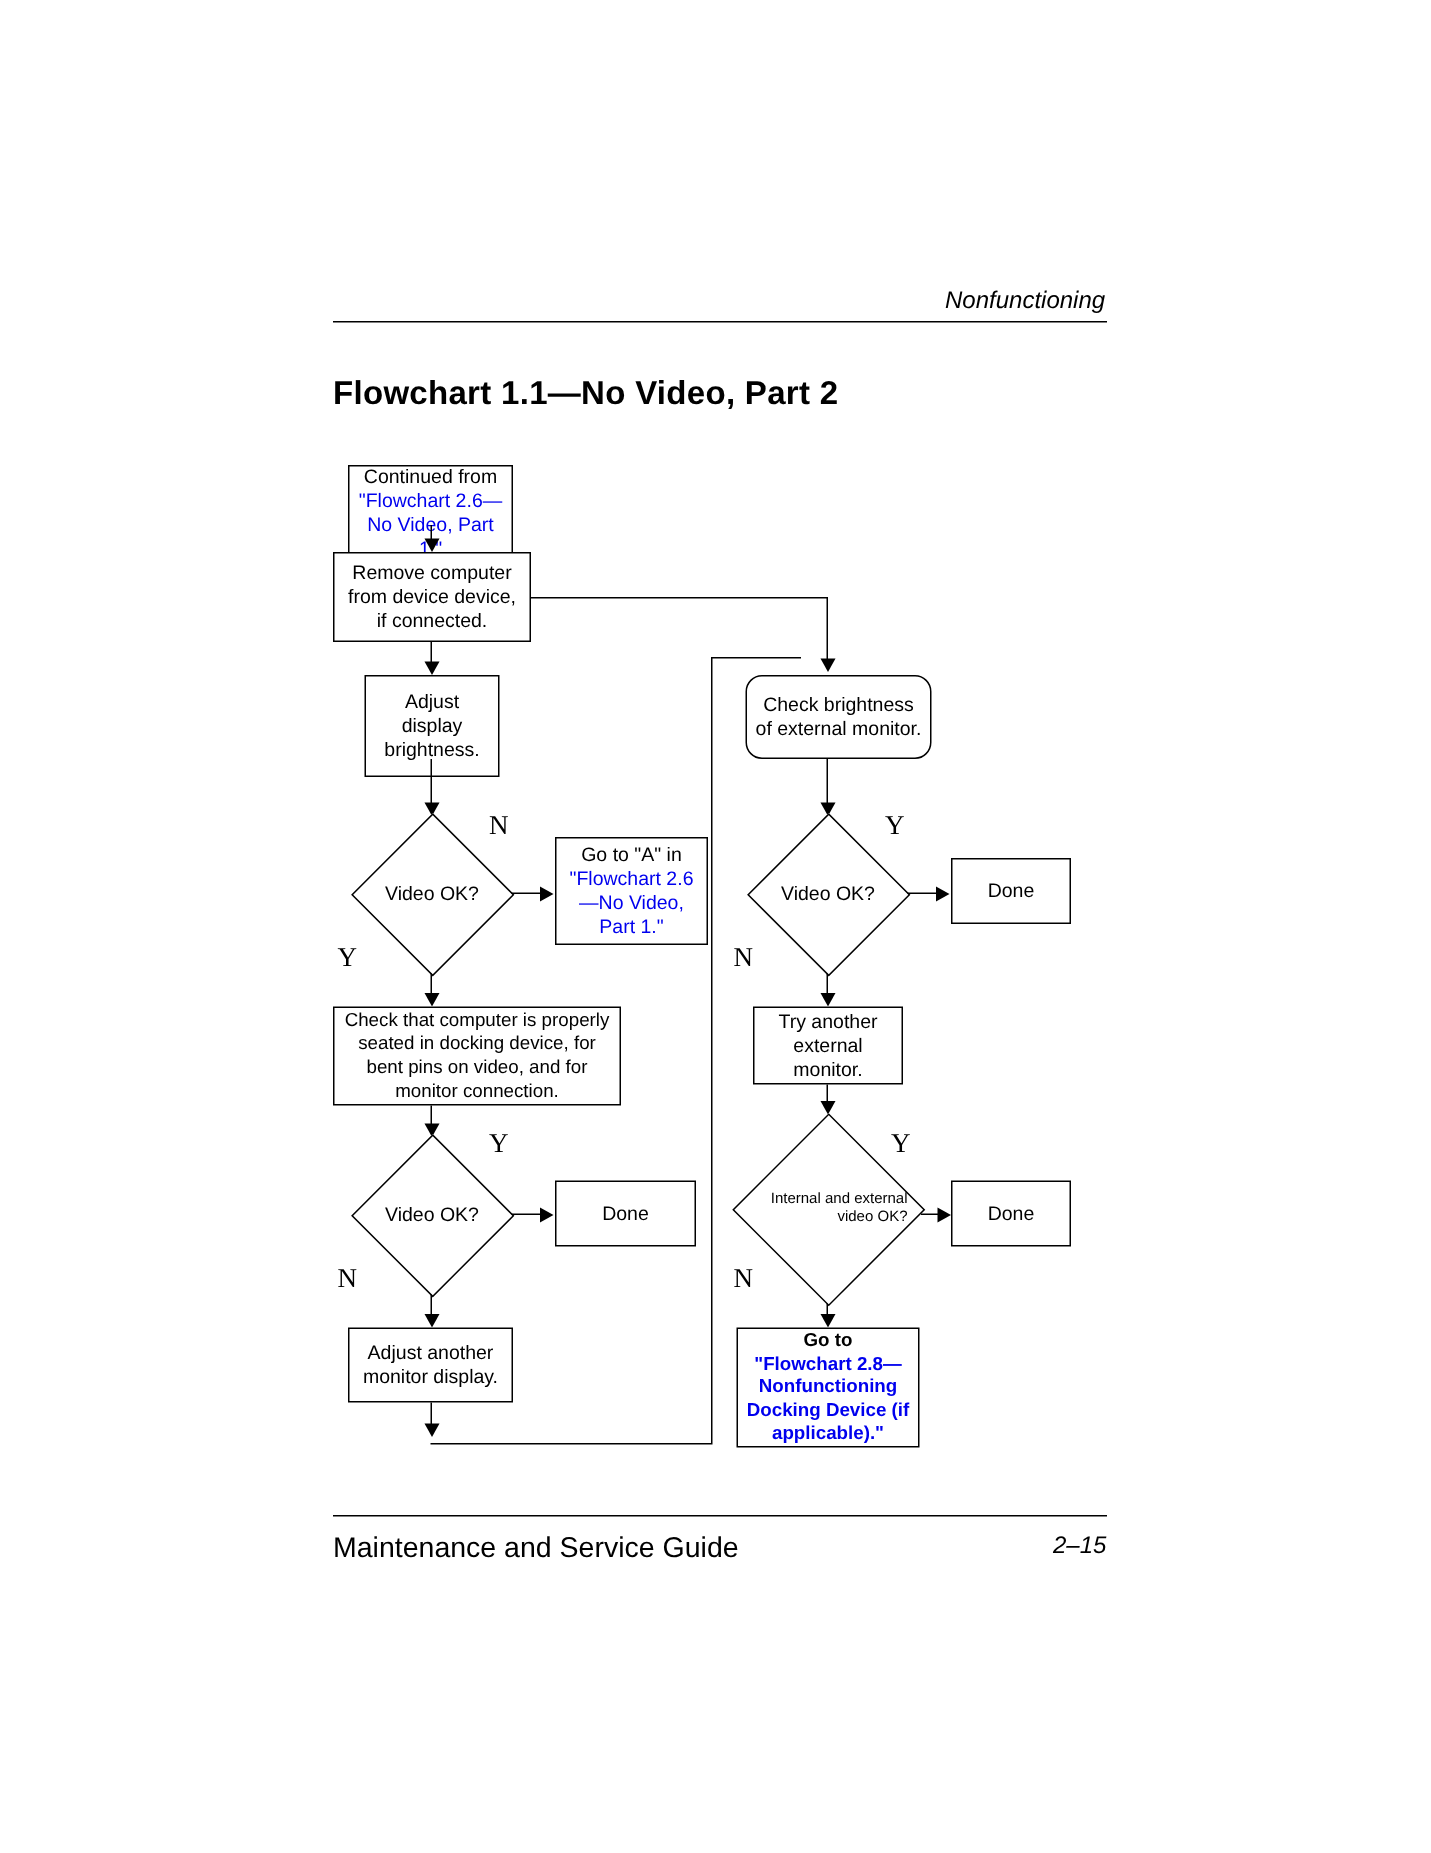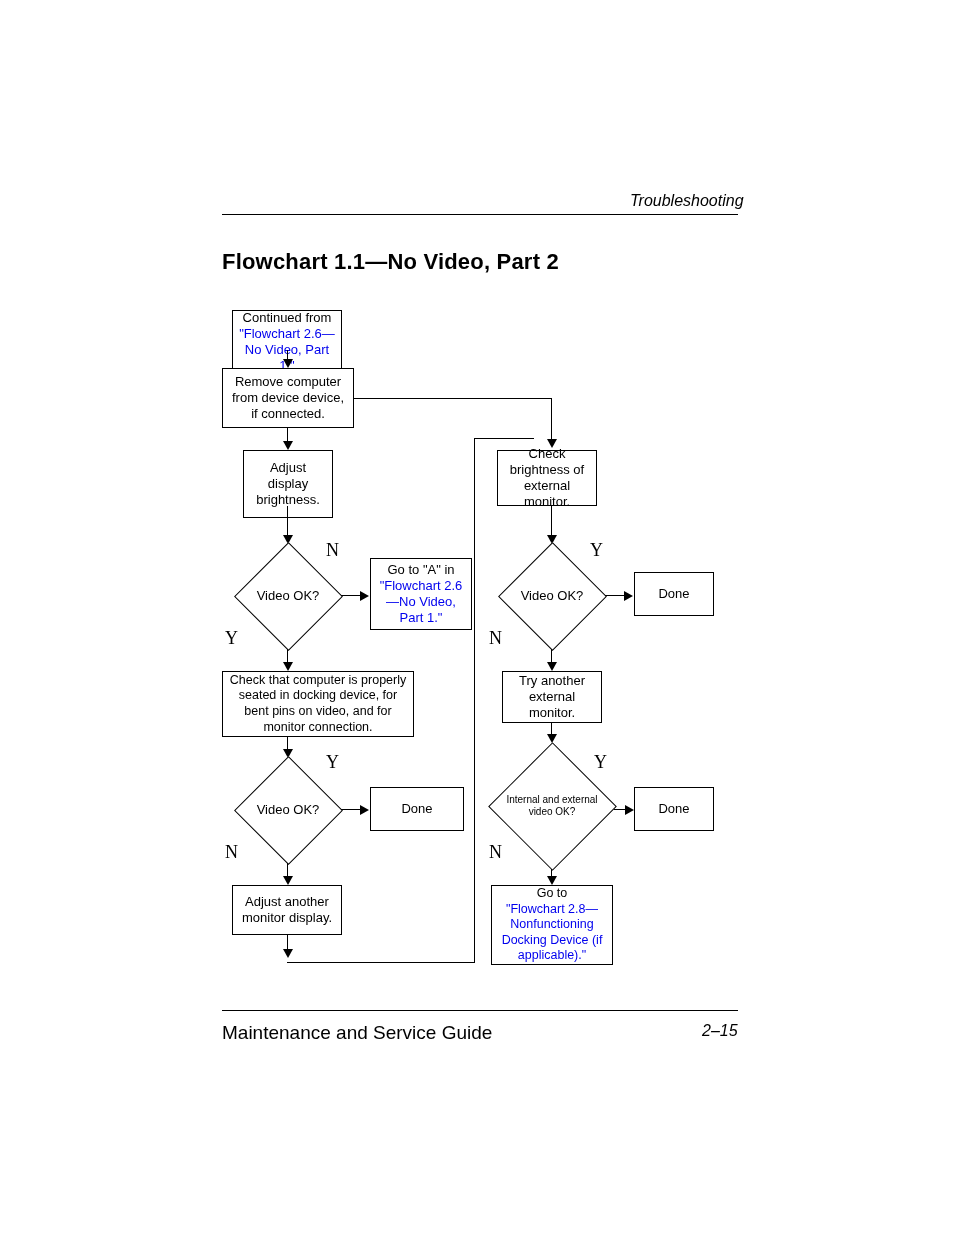--- a/index.html
+++ b/index.html
@@ -66,21 +66,21 @@
     position: absolute;
   }
   .diamond {
     position: absolute;
     background: #fff;
     border: 1px solid #000;
     transform: rotate(45deg);
   }
   .diamond-text {
     position: absolute;
-    text-align: center;
+    text-align: right;
     font-size: 13px;
     line-height: 1.2;
     display: flex;
     align-items: center;
     justify-content: center;
   }
 
   
   .vline {
     position: absolute;
@@ -110,21 +110,21 @@
     position: absolute;
     font-family: "Times New Roman", serif;
     font-size: 18px;
   }
 </style>
 </head>
 <body>
 
 <div class="page">
 
-  <div class="section-label" style="left:630px; top:192px;">Troubleshooting</div>
+  <div class="section-label" style="left:630px; top:192px;">Nonfunctioning</div>
   <div class="hr" style="left:222px; top:214px; width:516px;"></div>
 
   <div class="title" style="left:222px; top:249px;">Flowchart 1.1—No Video, Part 2</div>
 
   <div class="node" style="left:232px; top:286px; width:110px; height:64px;margin-top:24px;">
     <span>Continued from</span>
     <span class="link">"Flowchart 2.6—No Video, Part 1."</span>
   </div>
 
   <div class="vline" style="left:287px; top:350px; height:12px;"></div>
@@ -138,21 +138,21 @@
   <div class="arrow-down" style="left:282.5px; top:441px;"></div>
 
   <div class="node" style="left:243px; top:450px; width:90px; height:68px;">
     <span>Adjust display brightness.</span>
   </div>
 
   <div class="hline" style="left:354px; top:398px; width:198px;"></div>
   <div class="vline" style="left:551px; top:398px; height:44px;"></div>
   <div class="arrow-down" style="left:546.5px; top:439px;"></div>
 
-  <div class="node" style="left:497px; top:450px; width:100px; height:56px;">
+  <div class="node" style="left:497px; top:450px; width:124px; height:56px;border-radius:11px;">
     <span>Check brightness of external monitor.</span>
   </div>
 
   <div class="vline" style="left:287px; top:506px; height:32px;"></div>
   <div class="arrow-down" style="left:282.5px; top:535px;"></div>
 
   <div class="diamond-wrap" style="left:235px; top:543px; width:106px; height:106px;">
     <div class="diamond" style="left:15px; top:15px; width:75px; height:75px;"></div>
     <div class="diamond-text" style="left:0; top:0; width:106px; height:106px;">Video OK?</div>
   </div>
@@ -238,21 +238,21 @@
 
   <div class="hline" style="left:614px; top:809px; width:14px;"></div>
   <div class="arrow-right" style="left:625px; top:804.5px;"></div>
   <div class="node" style="left:634px; top:787px; width:80px; height:44px;">
     <span>Done</span>
   </div>
 
   <div class="vline" style="left:551px; top:869px; height:10px;"></div>
   <div class="arrow-down" style="left:546.5px; top:876px;"></div>
 
-  <div class="node" style="left:491px; top:885px; width:122px; height:80px; font-size:12.5px;">
+  <div class="node" style="left:491px; top:885px; width:122px; height:80px; font-size:12.5px;font-weight:bold;">
     <span>Go to</span>
     <span class="link">"Flowchart 2.8—Nonfunctioning Docking Device (if applicable)."</span>
   </div>
 
   <div class="hr" style="left:222px; top:1010px; width:516px;"></div>
   <div class="footer-left" style="left:222px; top:1022px;">Maintenance and Service Guide</div>
   <div class="footer-right" style="left:702px; top:1022px;">2–15</div>
 
 </div>
 

